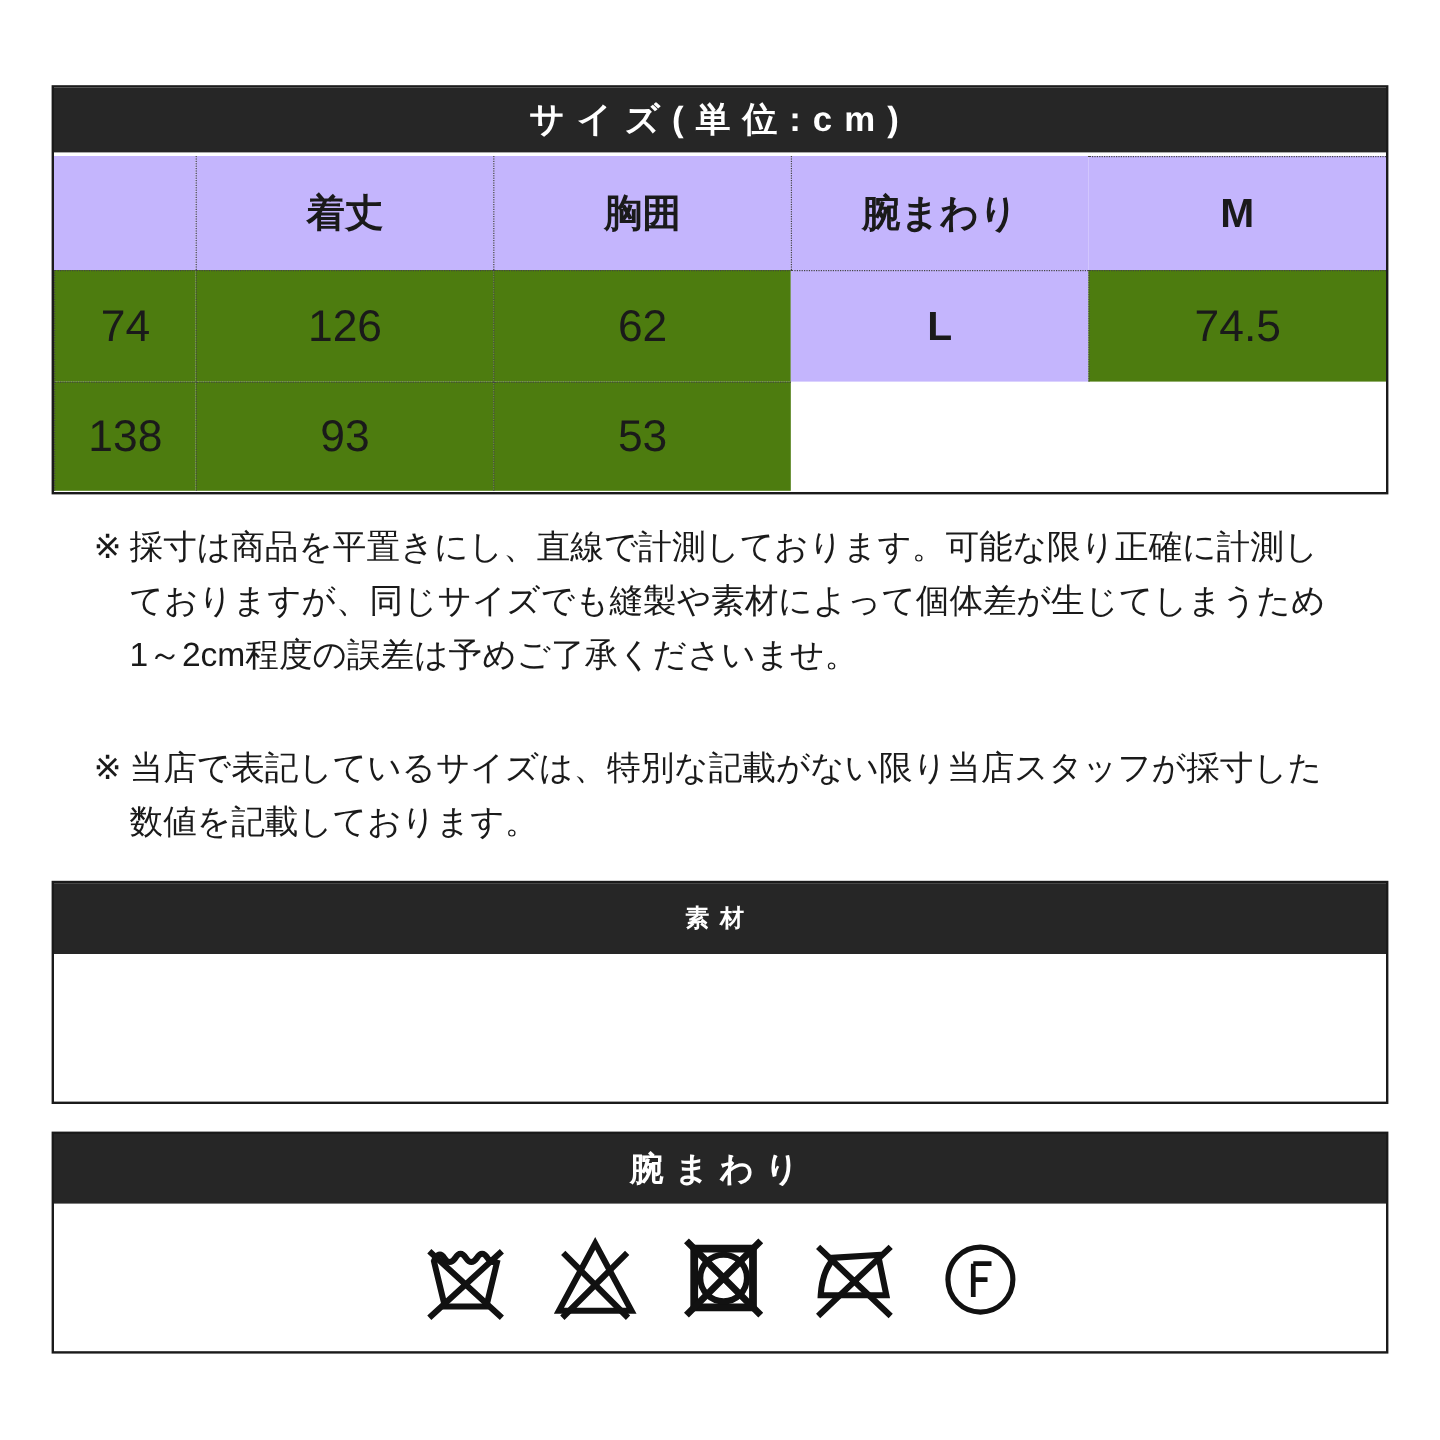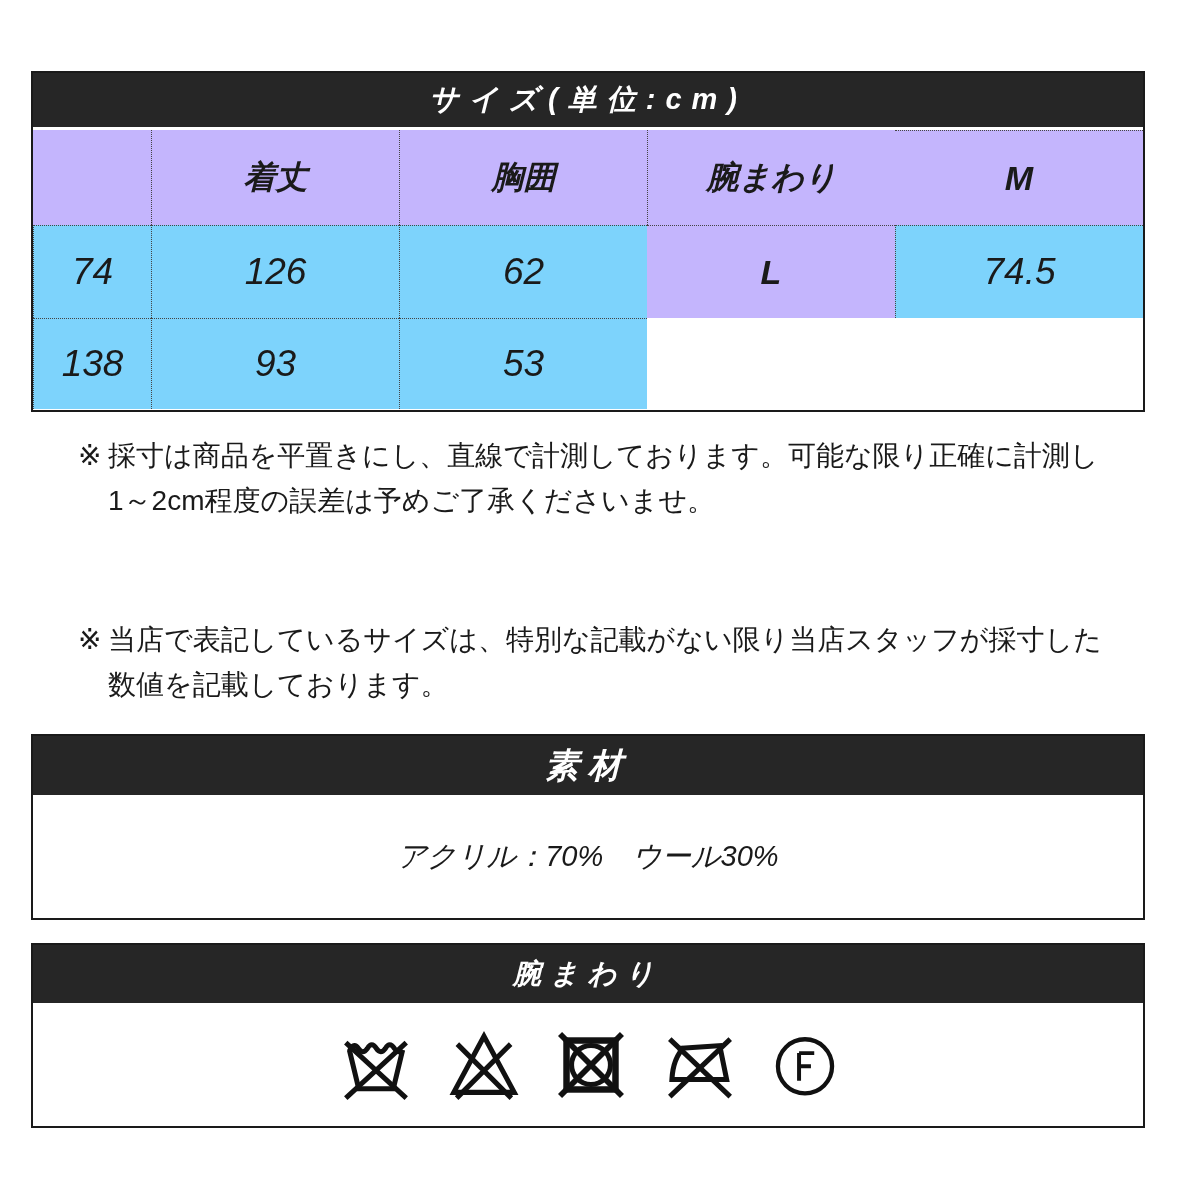--- a/index.html
+++ b/index.html
@@ -1,45 +1,45 @@
 <!DOCTYPE html>
 <html lang="ja"><head>
 <meta charset="utf-8">
 <style>
   html,body{margin:0;padding:0;}
   body{
     width:1200px;height:1200px;position:relative;background:#ffffff;
     font-family:"Liberation Sans","DejaVu Sans",sans-serif;color:#1a1a1a;
     overflow:hidden;
   }
-  .box{position:absolute;left:31px;width:1114px;border:2px solid #1a1a1a;background:#fff;box-sizing:border-box;font-style:italic;}
+  .box{position:absolute;left:43px;width:1114px;border:2px solid #1a1a1a;background:#fff;box-sizing:border-box;}
   .bar{
     background:#262626;color:#fff;display:flex;align-items:center;justify-content:center;
     font-weight:bold;
   }
   
   #size-table{top:71px;height:341px;}
   #size-table .bar{height:54px;border-bottom:3px solid #ffffff;font-size:29px;letter-spacing:10px;}
   .grid{display:grid;grid-template-columns:118px repeat(4,1fr);grid-template-rows:95px 93px 91px;}
-  .cell{display:flex;align-items:center;justify-content:center;box-sizing:border-box;background:#7dd3fc;}
+  .cell{display:flex;align-items:center;justify-content:center;box-sizing:border-box;background:#4d7c0f;}
   .cell.gray{background:#c4b5fd;}
   .cell.hdr{font-weight:bold;font-size:32px;}
   .cell.lbl{font-weight:bold;font-size:34px;}
   .cell.val{font-size:37px;}
   .bl{border-left:1px dotted #444;}
   .bt{border-top:1px dotted #444;}
   
   .note{position:absolute;left:78px;width:1075px;font-size:28px;line-height:45px;}
   .note .marker{position:absolute;left:0;top:0;}
   .note .body{padding-left:30px;}
   #note-1{top:433px;}
   #note-2{top:617px;}
   
   #material-box{top:734px;height:186px;}
-  #material-box .bar{height:59px;font-size:34px;letter-spacing:9px;}
+  #material-box .bar{height:59px;font-size:20px;letter-spacing:9px;}
   #material-box .content{height:123px;display:flex;align-items:center;justify-content:center;font-size:29px;}
   
   #laundry-box{top:943px;height:185px;}
   #laundry-box .bar{height:58px;font-size:28px;letter-spacing:9px;}
   #laundry-box .content{height:123px;display:flex;align-items:center;justify-content:center;gap:33px;}
   .care-icon{display:block;}
   .care-icon *{stroke:#111;fill:none;}
 </style>
 </head>
 <body>
@@ -63,35 +63,35 @@
     <div class="cell val bl bt">138</div>
     <div class="cell val bl bt">93</div>
     <div class="cell val bl bt">53</div>
   </div>
 </section>
 
 <div class="note" id="note-1">
   <span class="marker">※</span>
   <div class="body">
     <div>採寸は商品を平置きにし、直線で計測しております。可能な限り正確に計測し</div>
+    <div>ておりますが、同じサイズでも縫製や素材によって個体差が生じてしまうため</div>
     <div>1～2cm程度の誤差は予めご了承くださいませ。</div>
   </div>
 </div>
 
 <div class="note" id="note-2">
   <span class="marker">※</span>
   <div class="body">
     <div>当店で表記しているサイズは、特別な記載がない限り当店スタッフが採寸した</div>
     <div>数値を記載しております。</div>
   </div>
 </div>
 
 <section class="box" id="material-box">
   <div class="bar">素材</div>
-  <div class="content">アクリル：70%　ウール30%</div>
 </section>
 
 <section class="box" id="laundry-box">
   <div class="bar">腕まわり</div>
   <div class="content">
 
     <svg class="care-icon" width="76" height="72" viewBox="0 0 100 100">
       <path d="M13,31 Q19,17 25.5,27 Q31.5,36 38,27 Q44,17 50.5,27 Q56.5,36 63,27 Q69,17 75.5,27 Q81,35 87,29" stroke-width="7"></path>
       <path d="M13,29 L26,83 L74,83 L87,29" stroke-width="7"></path>
       <path d="M8,19 L92,96 M92,19 L8,96" stroke-width="7"></path>

